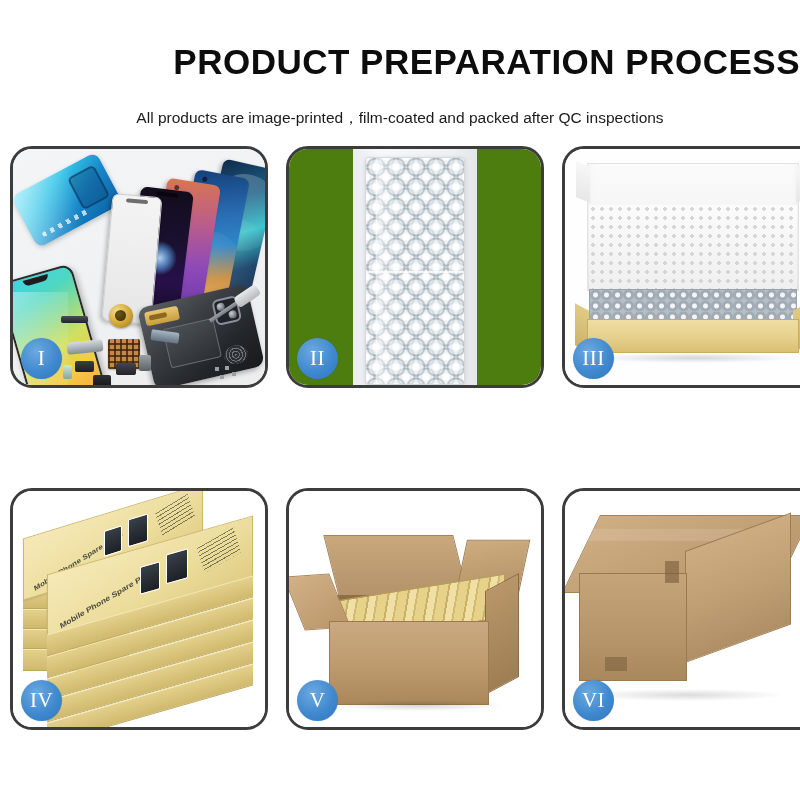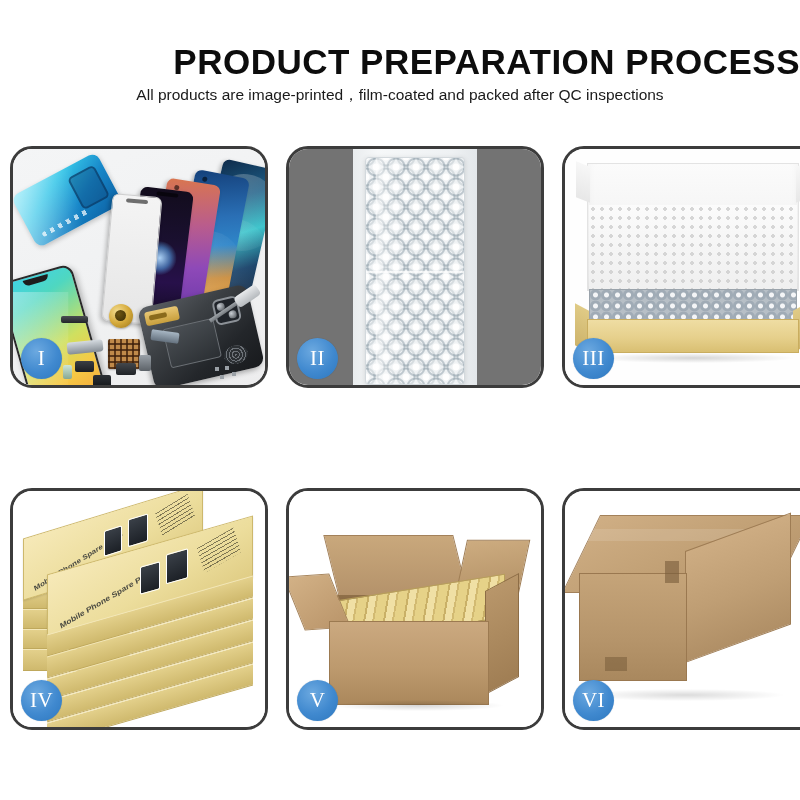--- a/index.html
+++ b/index.html
@@ -20,21 +20,21 @@
   .title {
     font-size: 35px;
     font-weight: bold;
     letter-spacing: 0.5px;
     color: #0d0d0d;
     font-family: "Liberation Sans", sans-serif;
     white-space: nowrap;
     text-align: right;
   }
   .subtitle {
-    margin-top: 3px;
+    margin-top: 26px;
     font-size: 15.5px;
     color: #1a1a1a;
     font-family: "Liberation Sans", sans-serif;
     white-space: nowrap;
   }
 
   
   .grid {
     position: absolute;
     left: 10px;
@@ -283,21 +283,21 @@
   .screws {
     right: 26px; bottom: 4px; width: 26px; height: 16px;
     background:
       radial-gradient(circle 2.5px at 4px 4px, #9aa0a6 98%, transparent 100%),
       radial-gradient(circle 2.5px at 14px 3px, #9aa0a6 98%, transparent 100%),
       radial-gradient(circle 2.5px at 21px 9px, #9aa0a6 98%, transparent 100%),
       radial-gradient(circle 2.5px at 9px 12px, #9aa0a6 98%, transparent 100%);
   }
 
   
-  .p2 { background: #737373; }
+  .p2 { background: #4d7c0f; }
   .bwrap-bg {
     position: absolute; left: 50%; top: -2px; transform: translateX(-50%);
     width: 124px; height: 252px;
     background: linear-gradient(90deg,#e9ecee 0%, #f6f8f9 20%, #eef1f3 80%, #e3e7ea 100%);
   }
   .bwrap {
     position: absolute; left: 50%; top: 8px; transform: translateX(-50%);
     width: 100px; height: 228px;
     border-radius: 4px;
     background-color: #e4e9ec;

